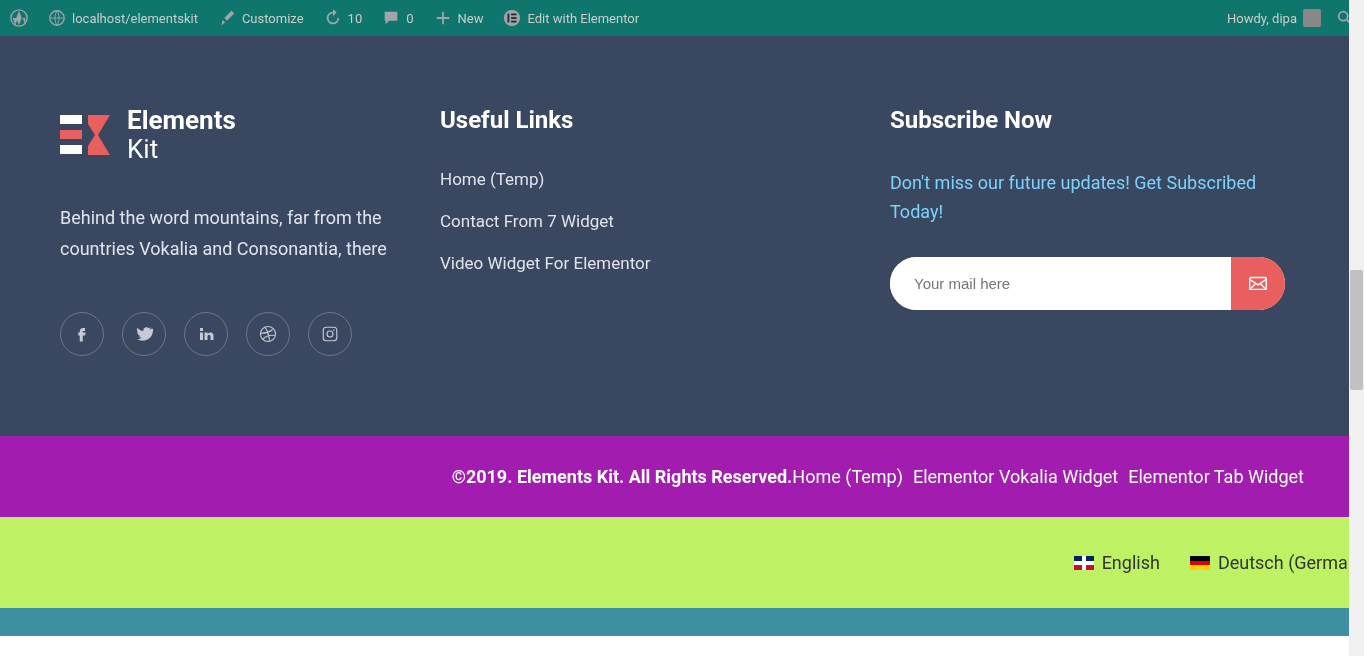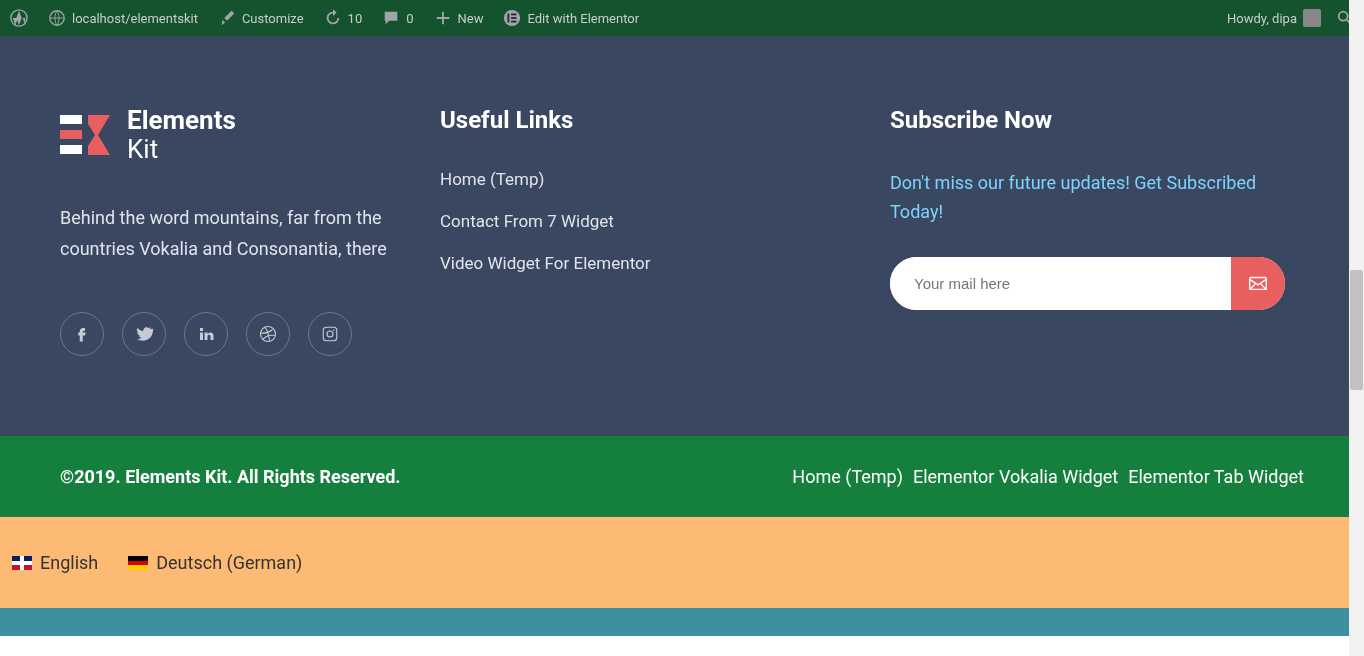--- a/index.html
+++ b/index.html
@@ -10,21 +10,21 @@
     
     body {
       font-family: -apple-system, BlinkMacSystemFont, "Segoe UI", Roboto, Helvetica, Arial, sans-serif;
       background: #fff;
       width: 1364px;
       overflow-x: hidden;
     }
     
     
     .admin-bar {
-      background: #14532d;
+      background: #0f766e;
       height: 36px;
       display: flex;
       align-items: center;
       justify-content: space-between;
       padding: 0 10px;
       color: #ccc;
       font-size: 13px;
     }
     
     .admin-left {
@@ -196,24 +196,24 @@
     .subscribe-btn svg {
       width: 22px;
       height: 22px;
       fill: none;
       stroke: #fff;
       stroke-width: 1.5;
     }
     
     
     .copyright-bar {
-      background: #15803d;
+      background: #a21caf;
       padding: 30px 60px;
       display: flex;
-      justify-content: space-between;
+      justify-content: flex-end;
       align-items: center;
       color: #fff;
     }
     
     .copyright-text {
       font-size: 18px;
       font-weight: 700;
     }
     
     .copyright-links {
@@ -221,24 +221,24 @@
       gap: 10px;
       font-size: 18px;
     }
     
     .copyright-link {
       cursor: pointer;
     }
     
     
     .lang-bar {
-      background: #fdba74;
-      padding: 35px 12px;
-      display: flex;
-      justify-content: flex-start;
+      background: #bef264;
+      padding: 35px 0;
+      display: flex;
+      justify-content: flex-end;
       gap: 30px;
     }
     
     .lang-item {
       display: flex;
       align-items: center;
       gap: 8px;
       font-size: 18px;
       color: #333;
       cursor: pointer;

